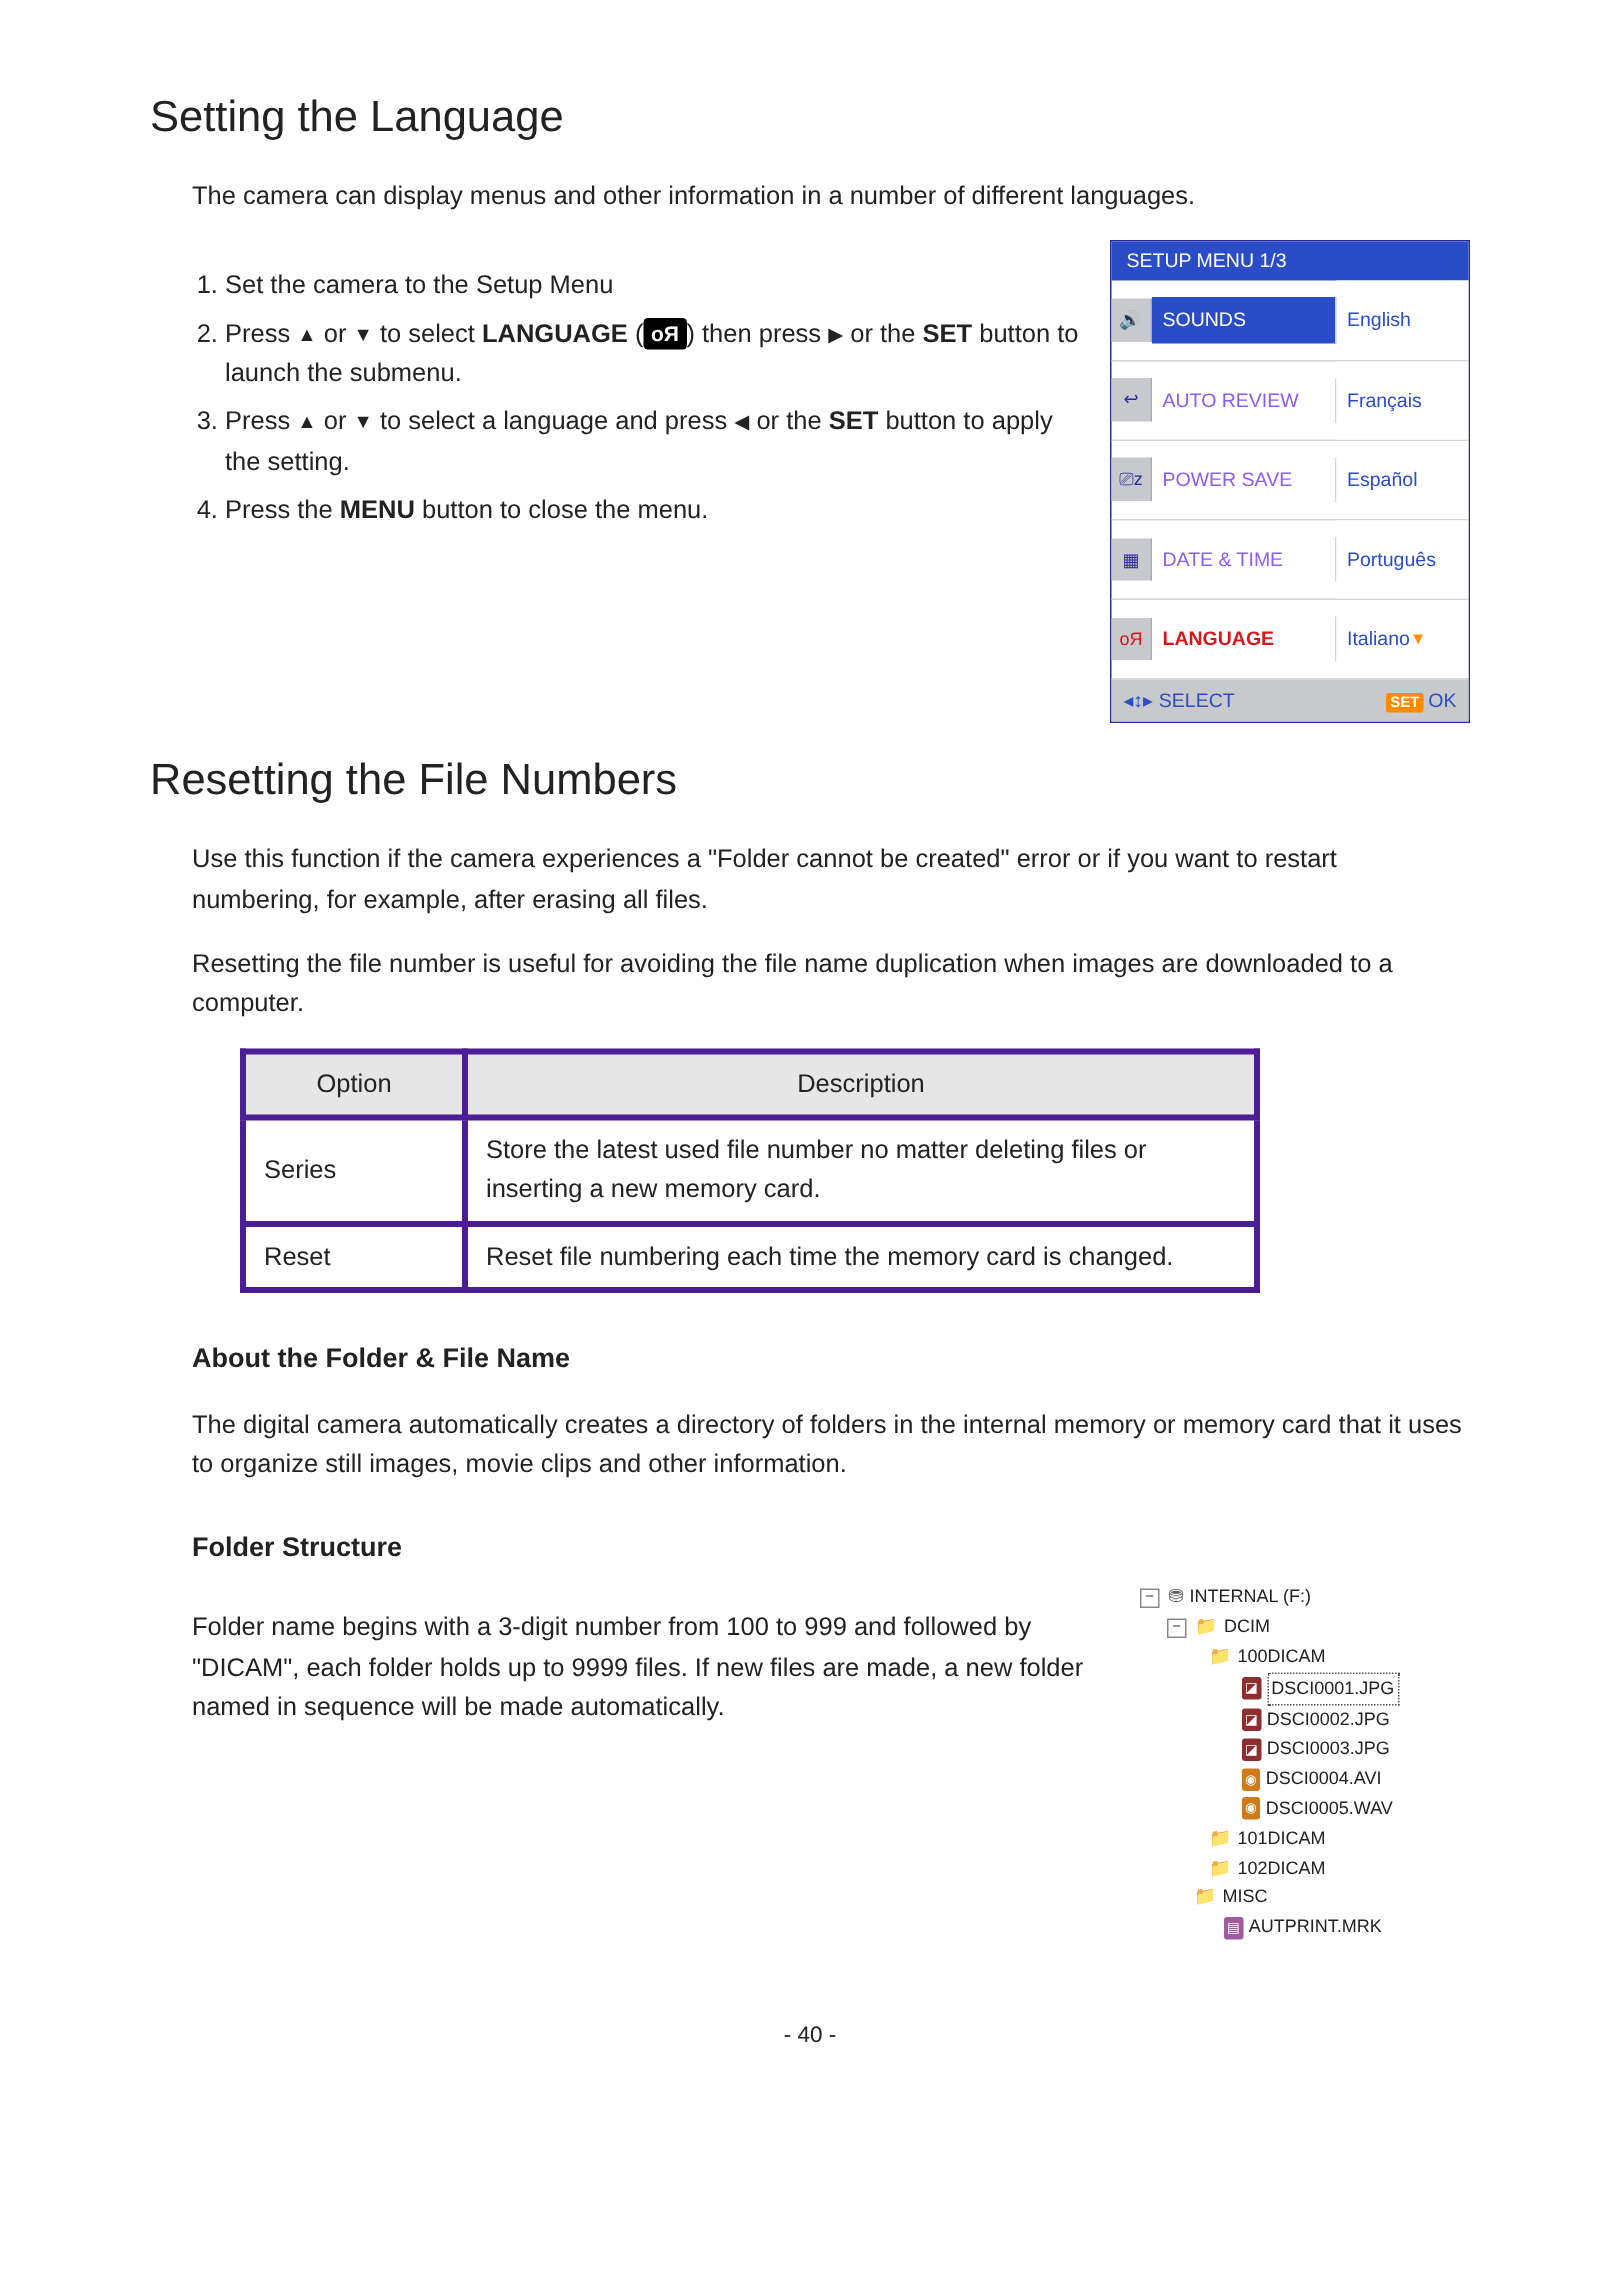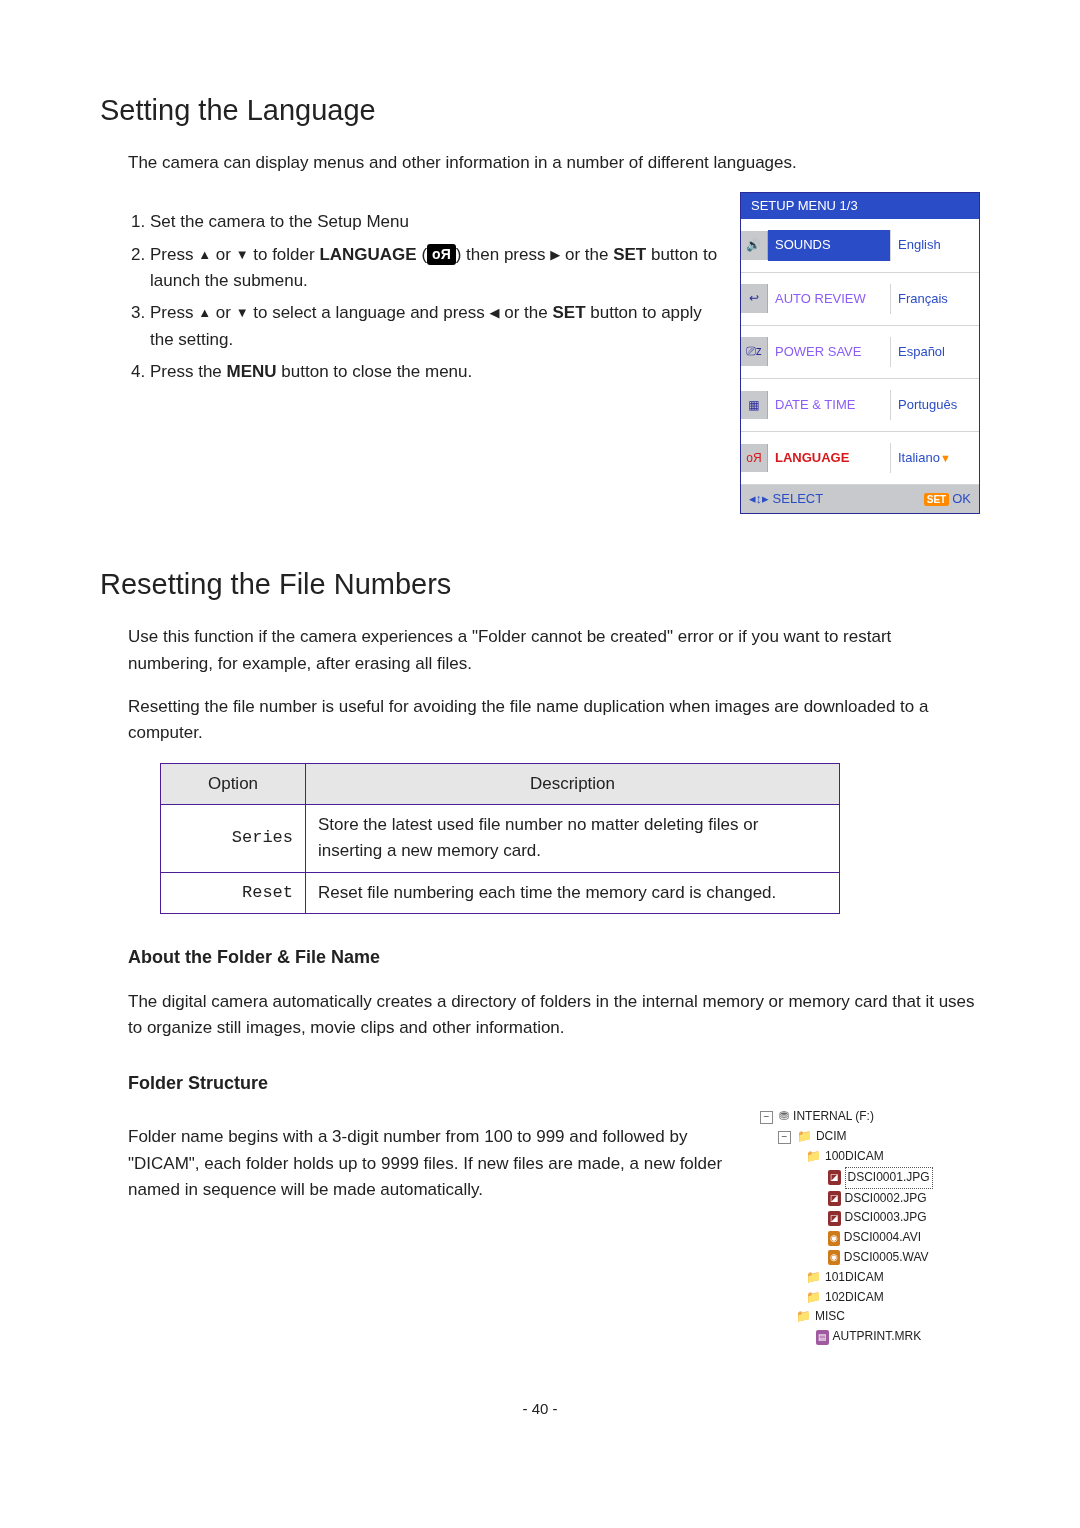--- a/index.html
+++ b/index.html
@@ -7,21 +7,21 @@
     max-width: 880px;
     margin: 40px auto;
     color: #222;
     font-size: 17px;
     line-height: 1.55;
     padding: 0 20px 40px;
   }
   h1 {
     font-size: 29px;
     font-weight: 400;
-    margin-top: 48px;
+    margin-top: 16px;
     margin-bottom: 12px;
   }
   .body-text {
     margin-left: 28px;
     margin-bottom: 16px;
   }
   ol {
     margin-left: 28px;
     padding-left: 22px;
   }
@@ -133,33 +133,32 @@
     padding-right: 3px;
   }
 
   
   table.options {
     border-collapse: collapse;
     margin: 16px 0 30px 60px;
     width: 680px;
   }
   table.options th, table.options td {
-    border: 1px solid #4c1d95;
+    border: 4px solid #4c1d95;
     padding: 7px 12px;
     font-size: 17px;
   }
   table.options th {
     background: #e6e6e6;
     font-weight: 400;
     text-align: center;
   }
   table.options td.opt {
-    text-align: right;
+    text-align: left;
     width: 120px;
-    font-family: Liberation Mono, monospace;
   }
 
   
   .subhead {
     font-weight: 600;
     font-size: 18px;
     margin: 28px 0 10px 28px;
   }
 
   
@@ -229,21 +228,21 @@
 <h1>Setting the Language</h1>
 <p class="body-text">The camera can display menus and other information in a number of different languages.</p>
 
 <div class="cols">
   <div class="col-left">
     <ol>
       <li>Set the camera to the Setup Menu</li>
       <li>
         <span>Press </span><span class="tri-up">▲</span>
         <span> or </span><span class="tri-down">▼</span>
-        <span> to folder </span><span class="strong-inline">LANGUAGE</span>
+        <span> to select </span><span class="strong-inline">LANGUAGE</span>
         <span> (</span><span class="lang-icon">oЯ</span><span>) then press </span><span class="tri-right">▶</span>
         <span> or the </span><span class="strong-inline">SET</span><span> button to launch the submenu.</span>
       </li>
       <li>
         <span>Press </span><span class="tri-up">▲</span>
         <span> or </span><span class="tri-down">▼</span>
         <span> to select a language and press </span><span class="tri-left">◀</span>
         <span> or the </span><span class="strong-inline">SET</span><span> button to apply the setting.</span>
       </li>
       <li>

